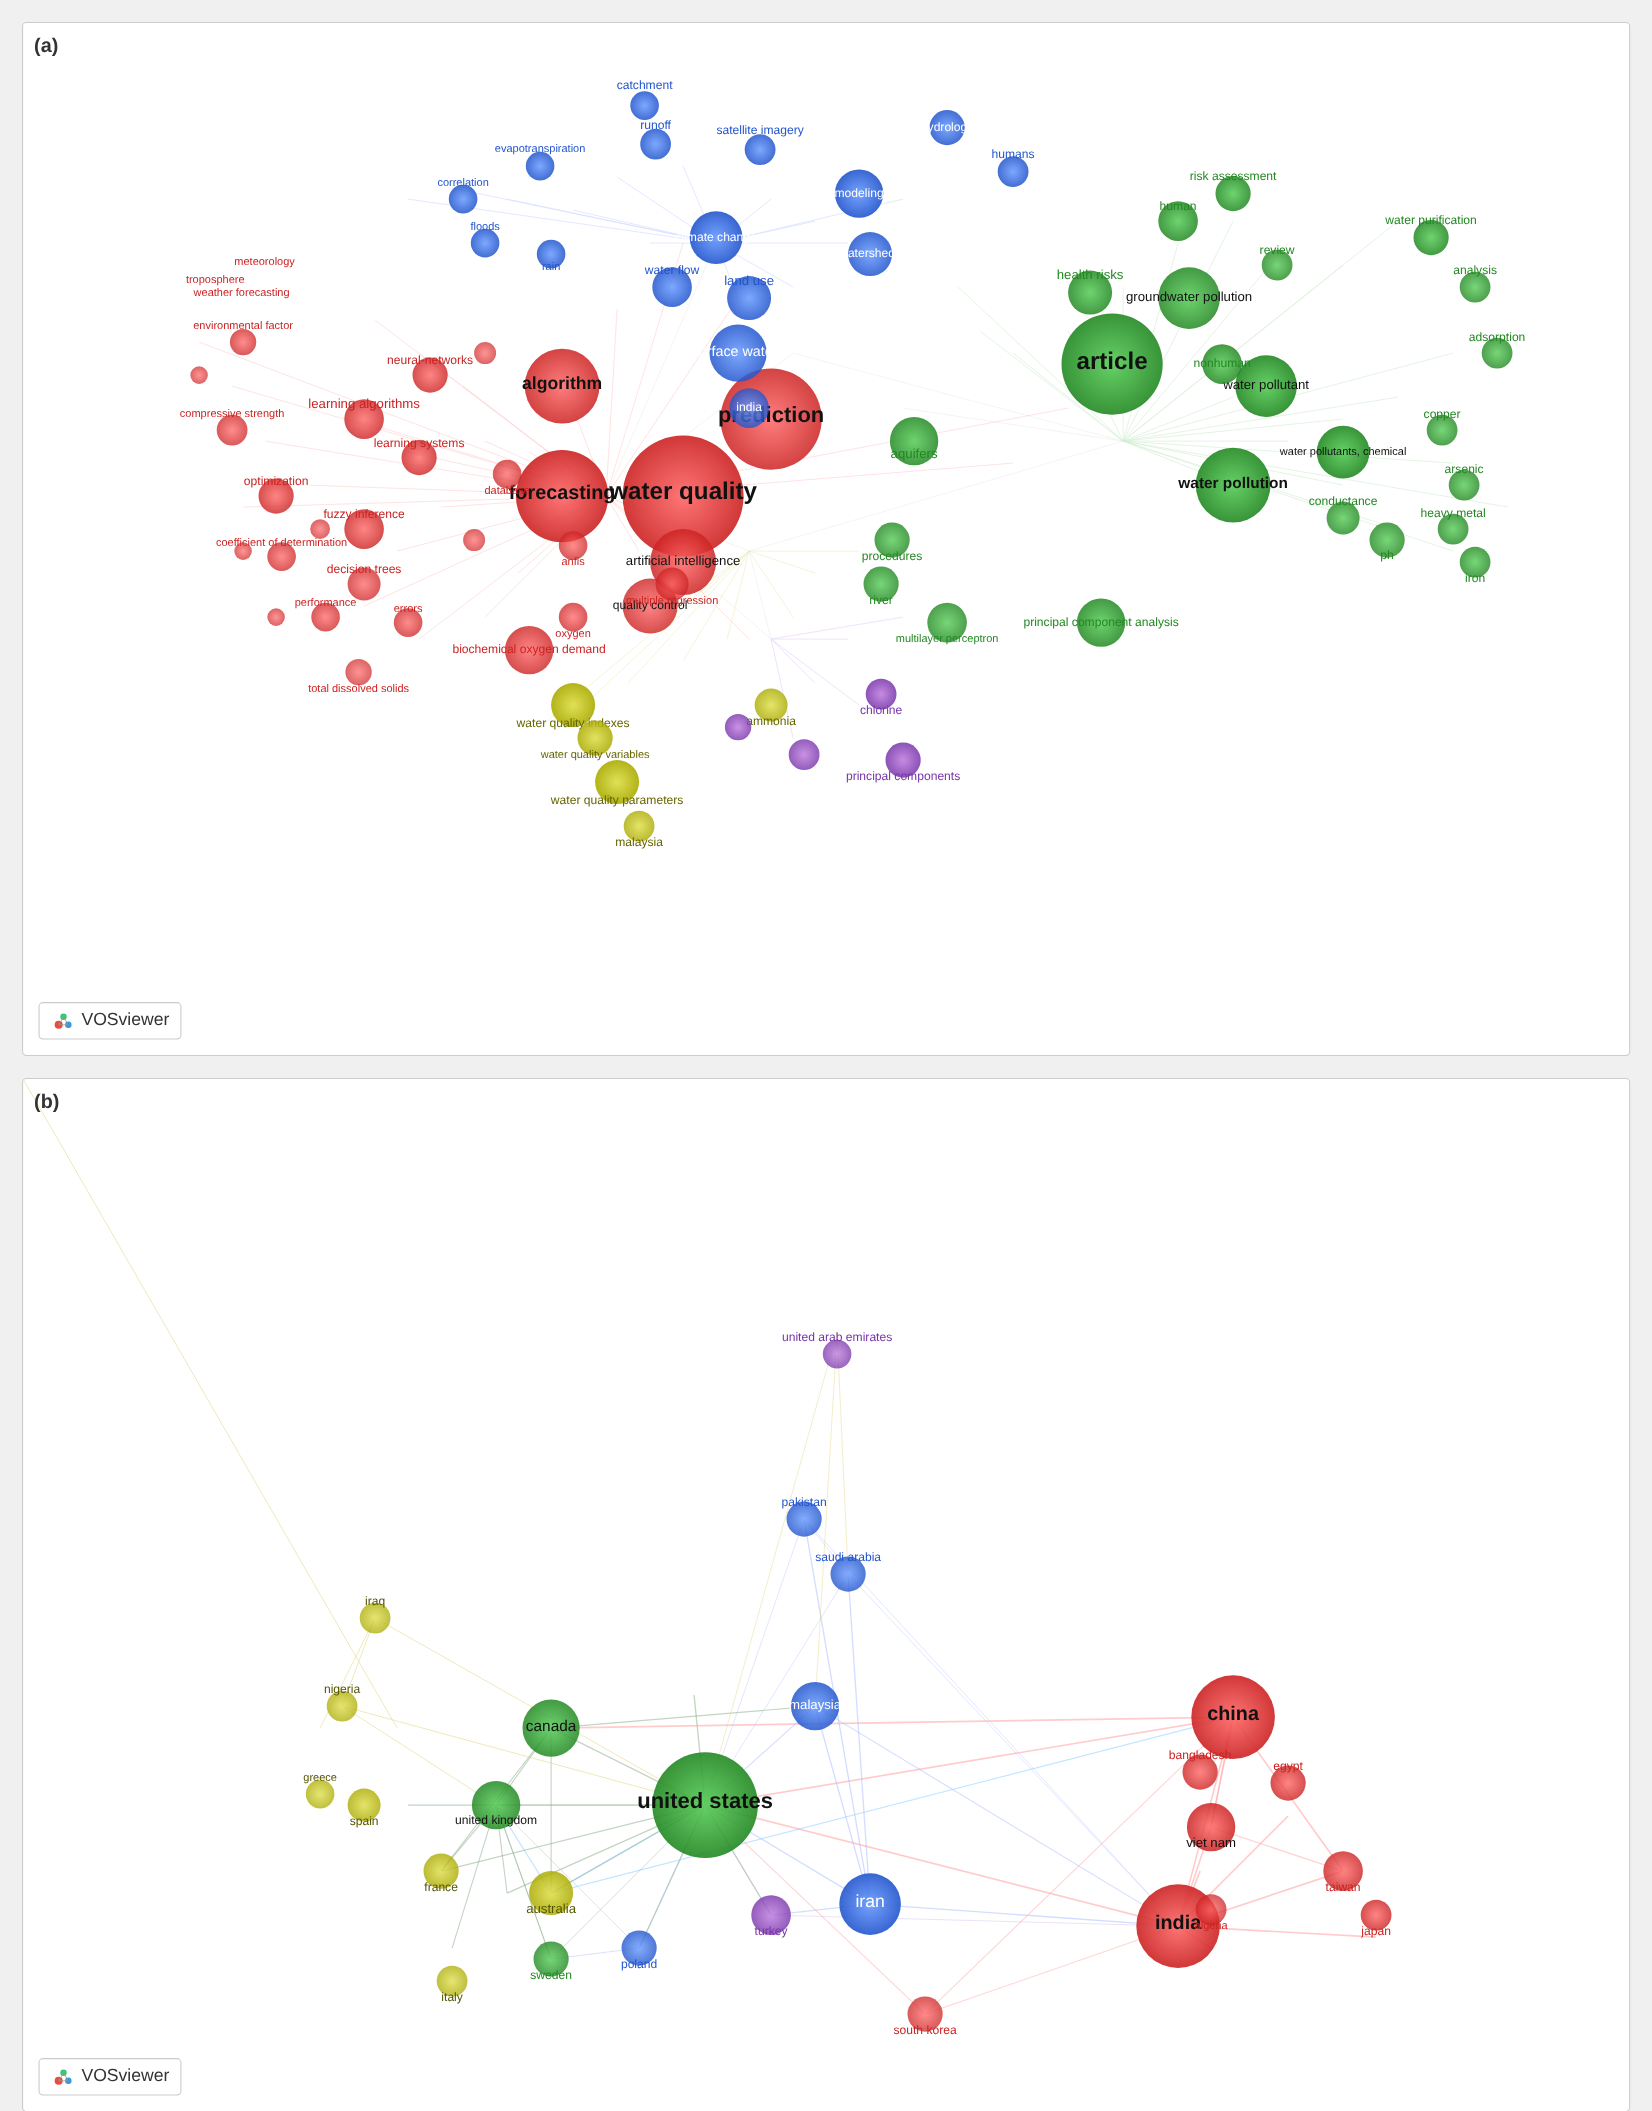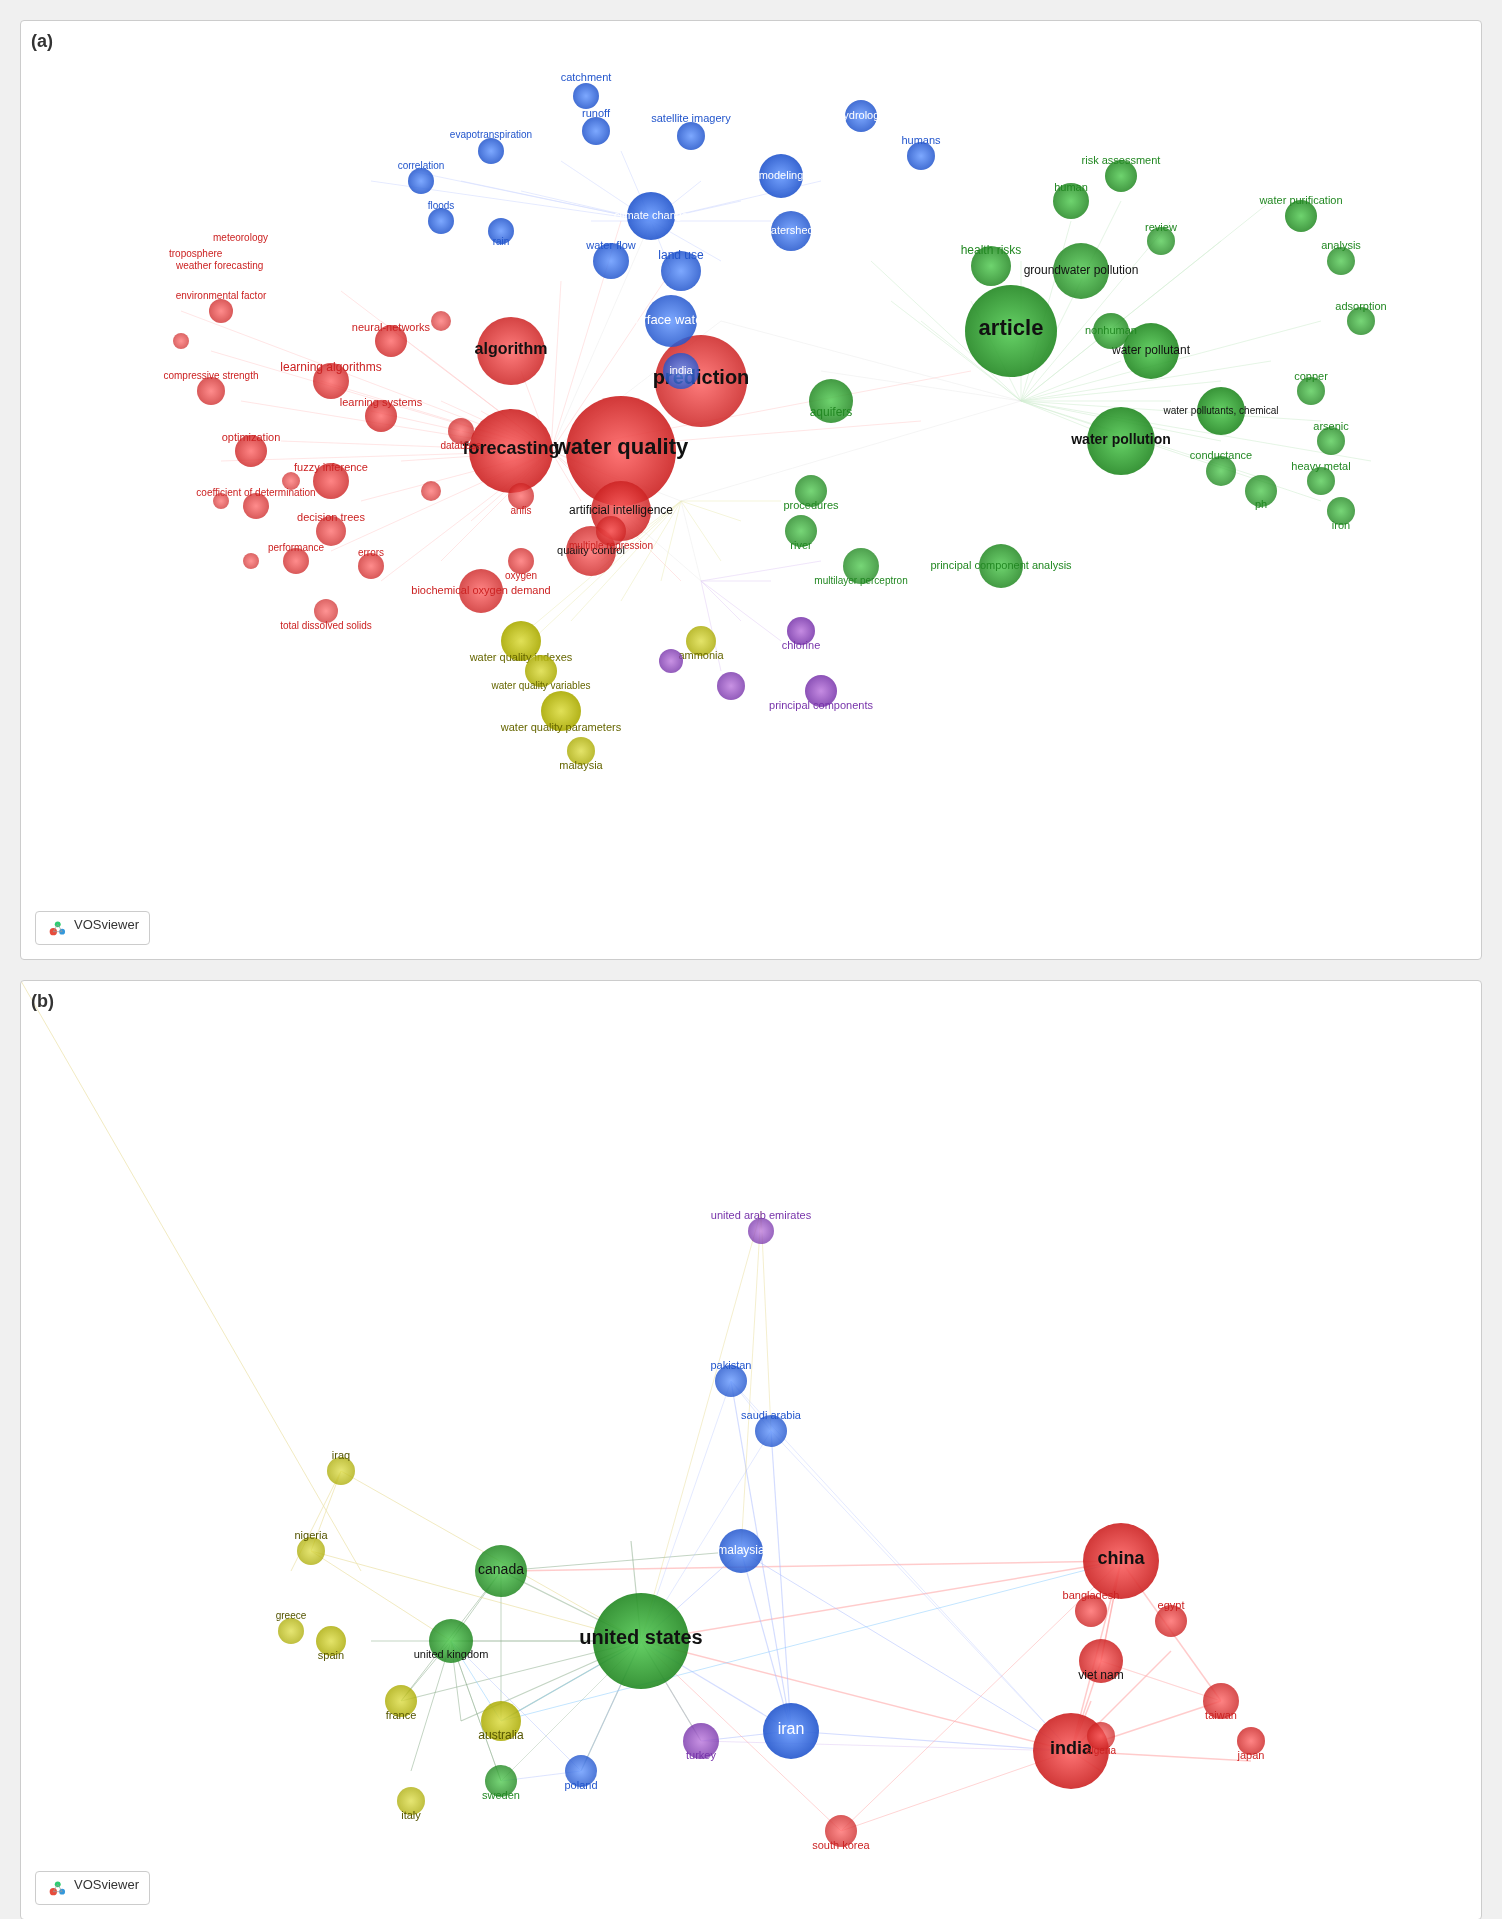--- a/index.html
+++ b/index.html
@@ -29,22 +29,23 @@
     }
     .vos-logo {
       position: absolute;
       bottom: 14px;
       left: 14px;
       background: white;
       border: 1px solid #ccc;
       border-radius: 4px;
       padding: 5px 10px;
       display: flex;
+      align-items: center;
       gap: 6px;
-      font-size: 13px;
+      font-size: 16px;
       color: #333;
       z-index: 10;
     }
     .vos-icon {
       width: 22px;
       height: 22px;
     }
     svg.network {
       display: block;
     }

